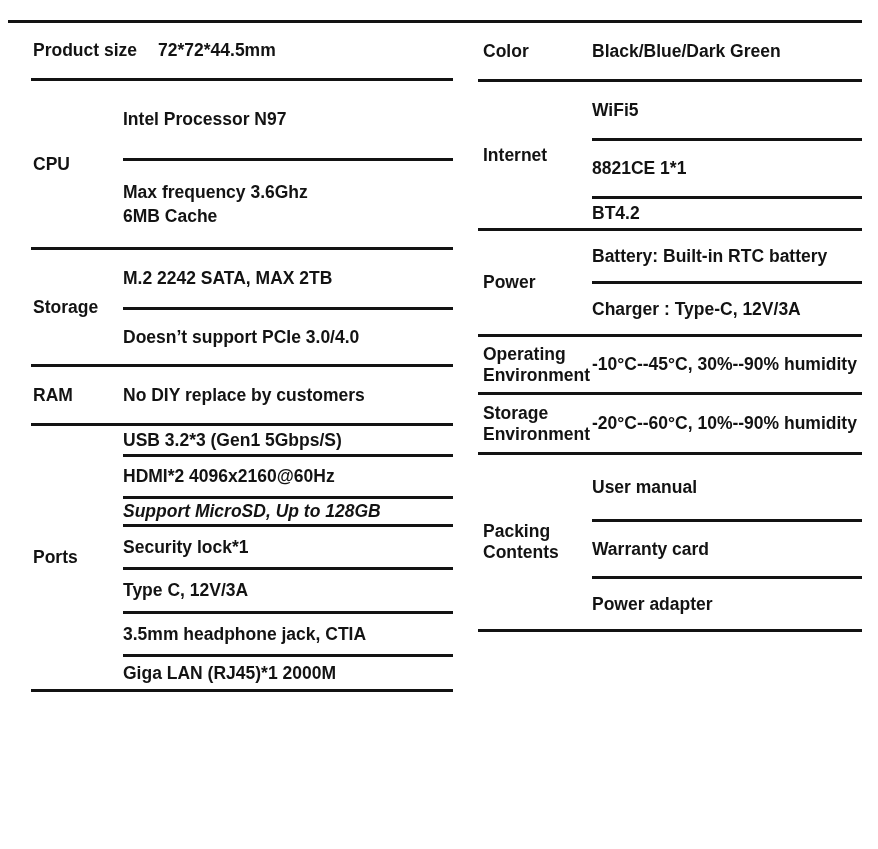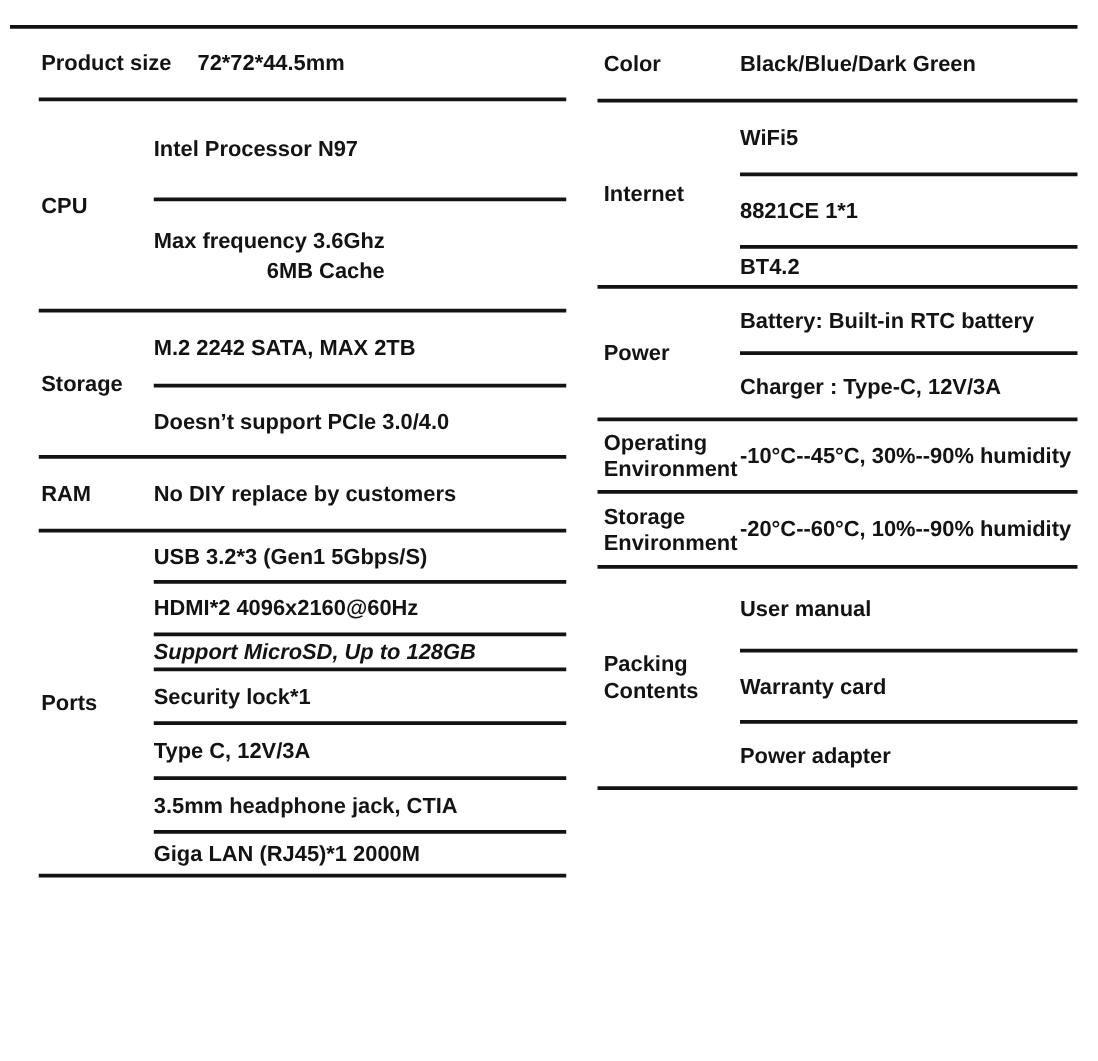--- a/index.html
+++ b/index.html
@@ -27,40 +27,40 @@
 
   .cell-label {
     flex: 0 0 92px;
     display: flex; align-items: center;
     padding-left: 2px;
     font-size: 17.5px; font-weight: 700; line-height: 1.18;
   }
   .col-right .cell-label { flex-basis: 114px; padding-left: 5px; }
   .col-left .g0 .cell-label { flex-basis: 127px; }
 
-  .cell-values { flex: 1 1 auto; display: flex; flex-direction: column; min-width: 0; text-align: right; }
+  .cell-values { flex: 1 1 auto; display: flex; flex-direction: column; min-width: 0; }
 
   .value {
     display: flex; align-items: center;
     font-size: 17.5px; font-weight: 700;
     line-height: 1.38;
     white-space: nowrap;
   }
   .value + .value { border-top: 3px solid #131313; }
 
   
   .col-left  .g0 .v0 { height: 55px; }
   .col-left  .g1 .v0 { height: 77px; }
   .col-left  .g1 .v1 { height: 89px; }
   .col-left  .g2 .v0 { height: 58px; }
   .col-left  .g3 .v0 { height: 57px; }
   .col-left  .g3 .v1 { height: 57px; }
   .col-left  .g4 .v0 { height: 53px; }
   .col-left  .g4 .v1 { height: 56px; }
-  .col-left  .g5 .v0 { height: 38px; }
+  .col-left  .g5 .v0 { height: 28px; }
   .col-left  .g5 .v1 { height: 42px; }
   .col-left  .g5 .v2 { height: 28px; font-style: italic; }
   .col-left  .g5 .v3 { height: 43px; }
   .col-left  .g5 .v4 { height: 44px; }
   .col-left  .g5 .v5 { height: 43px; }
   .col-left  .g5 .v6 { height: 35px; }
 
   .col-right .g0 .v0 { height: 56px; }
   .col-right .g1 .v0 { height: 56px; }
   .col-right .g1 .v1 { height: 58px; }

